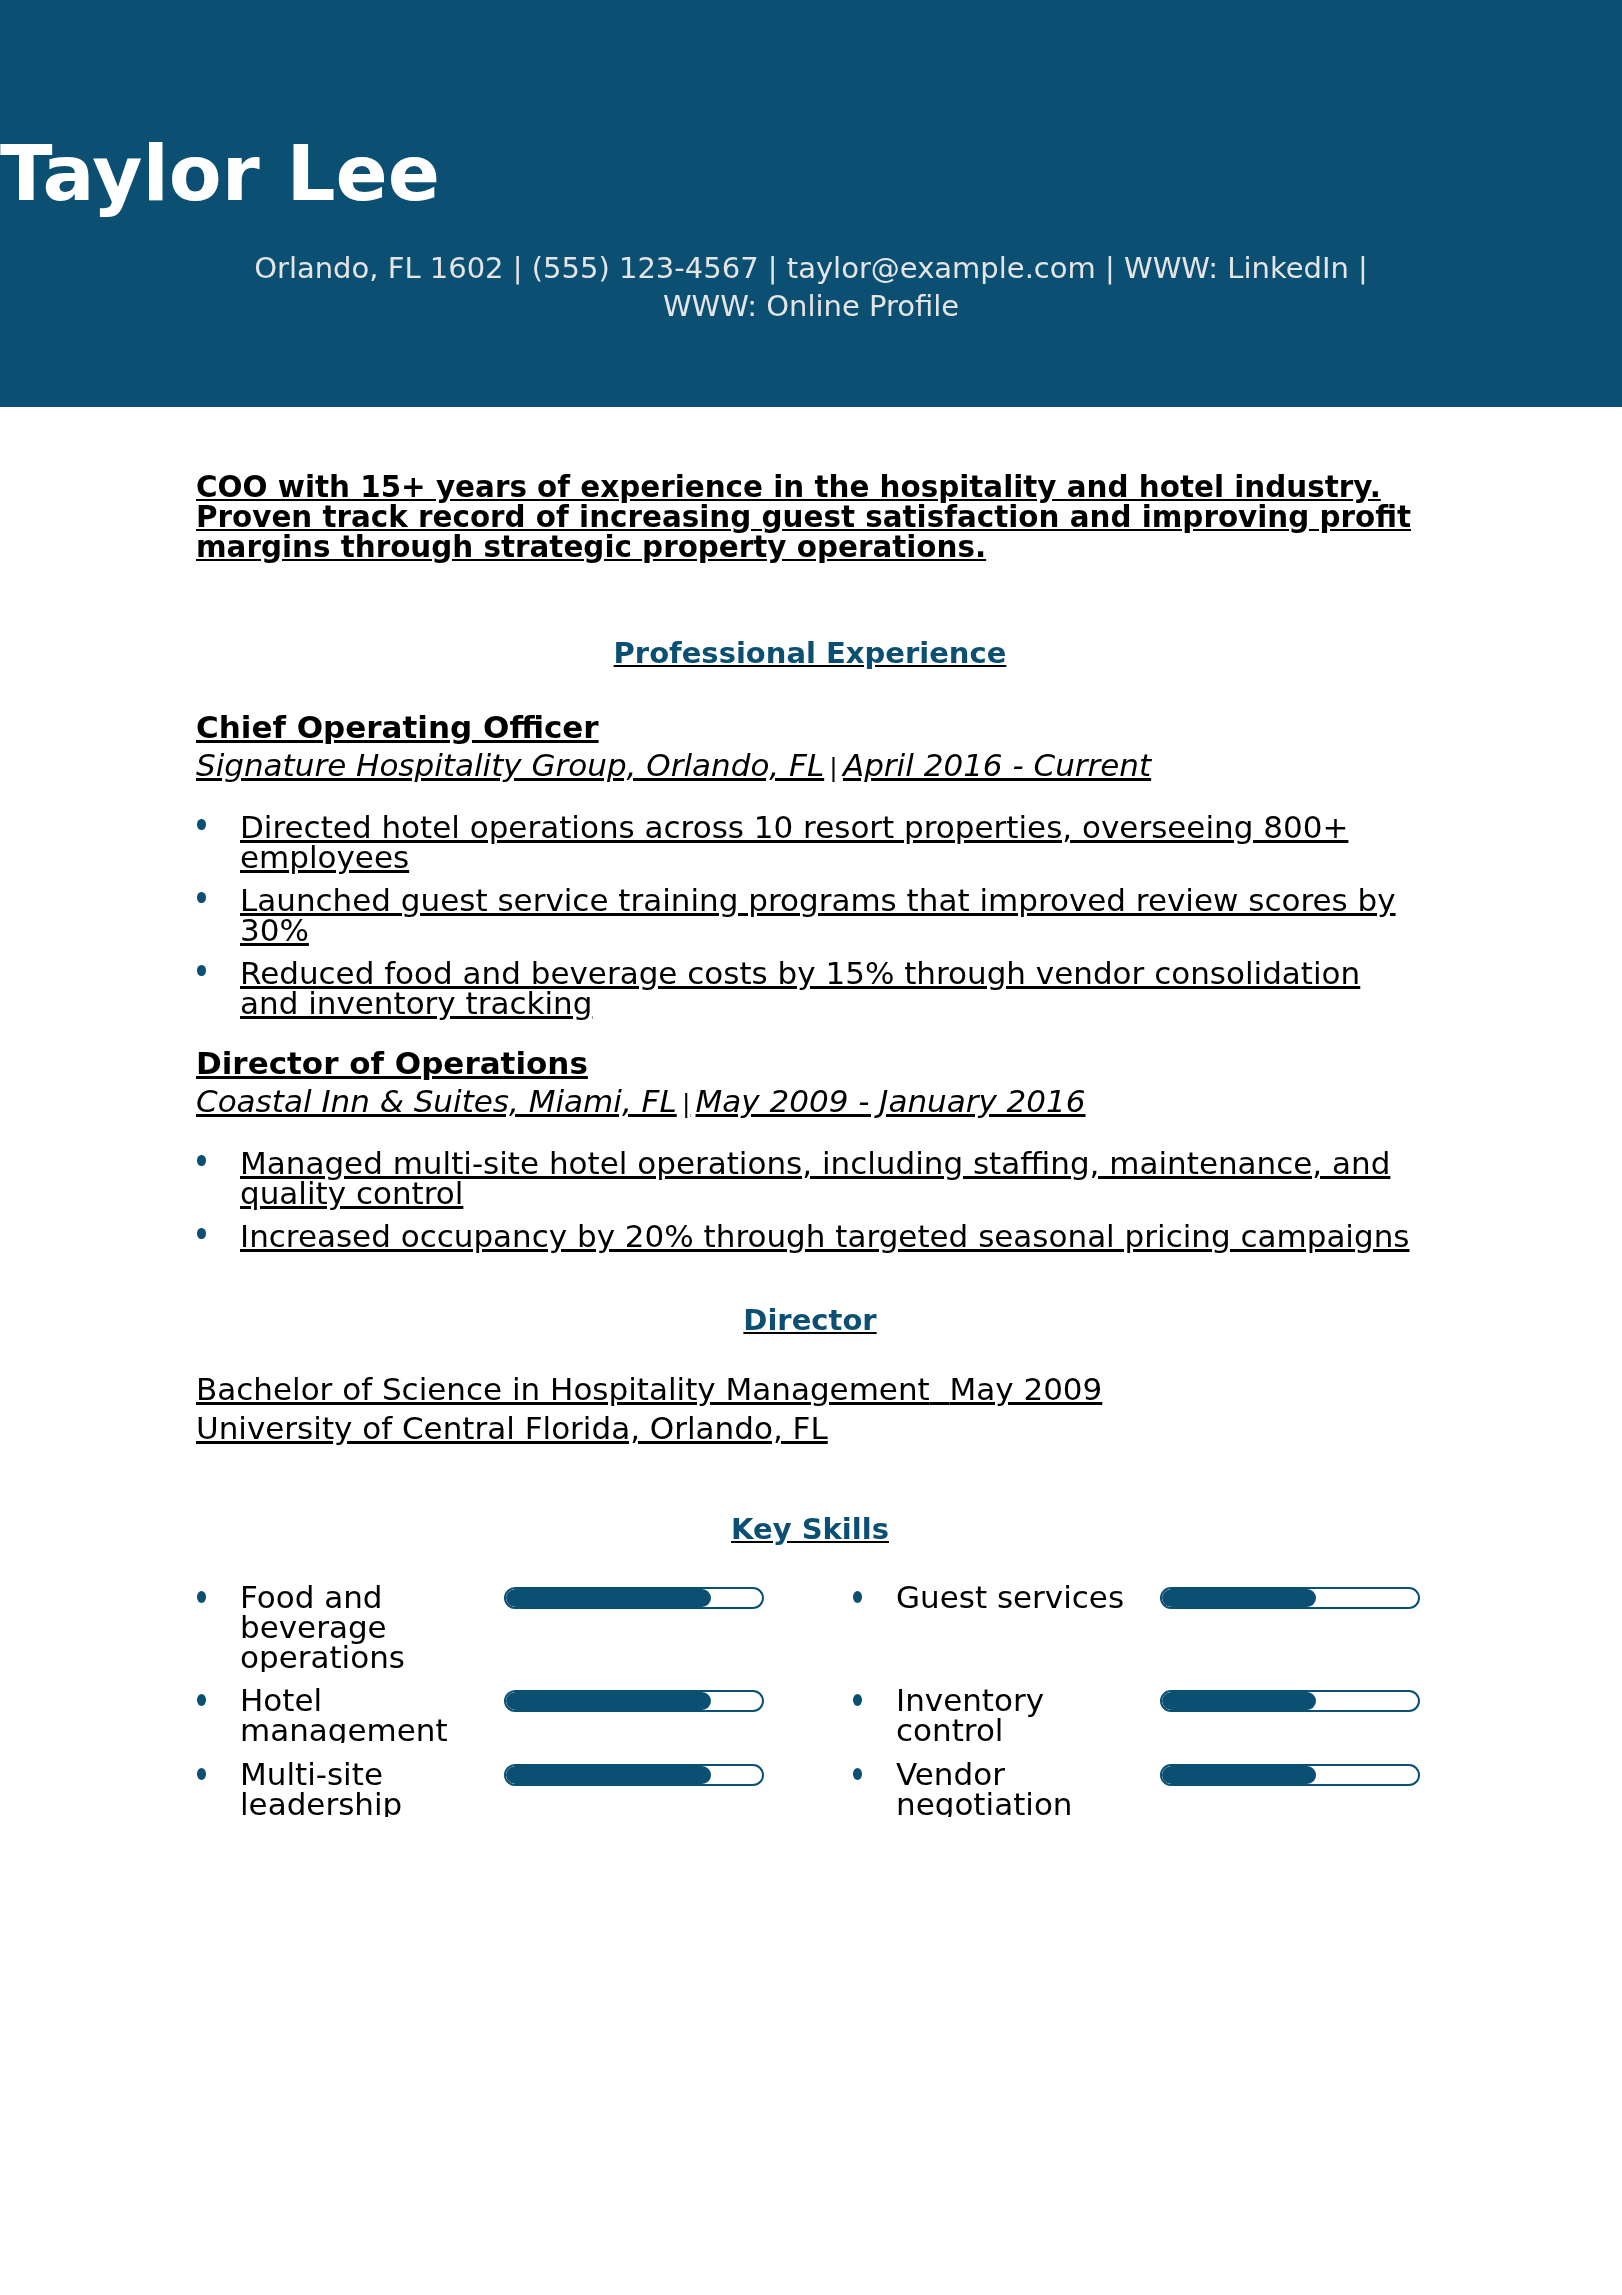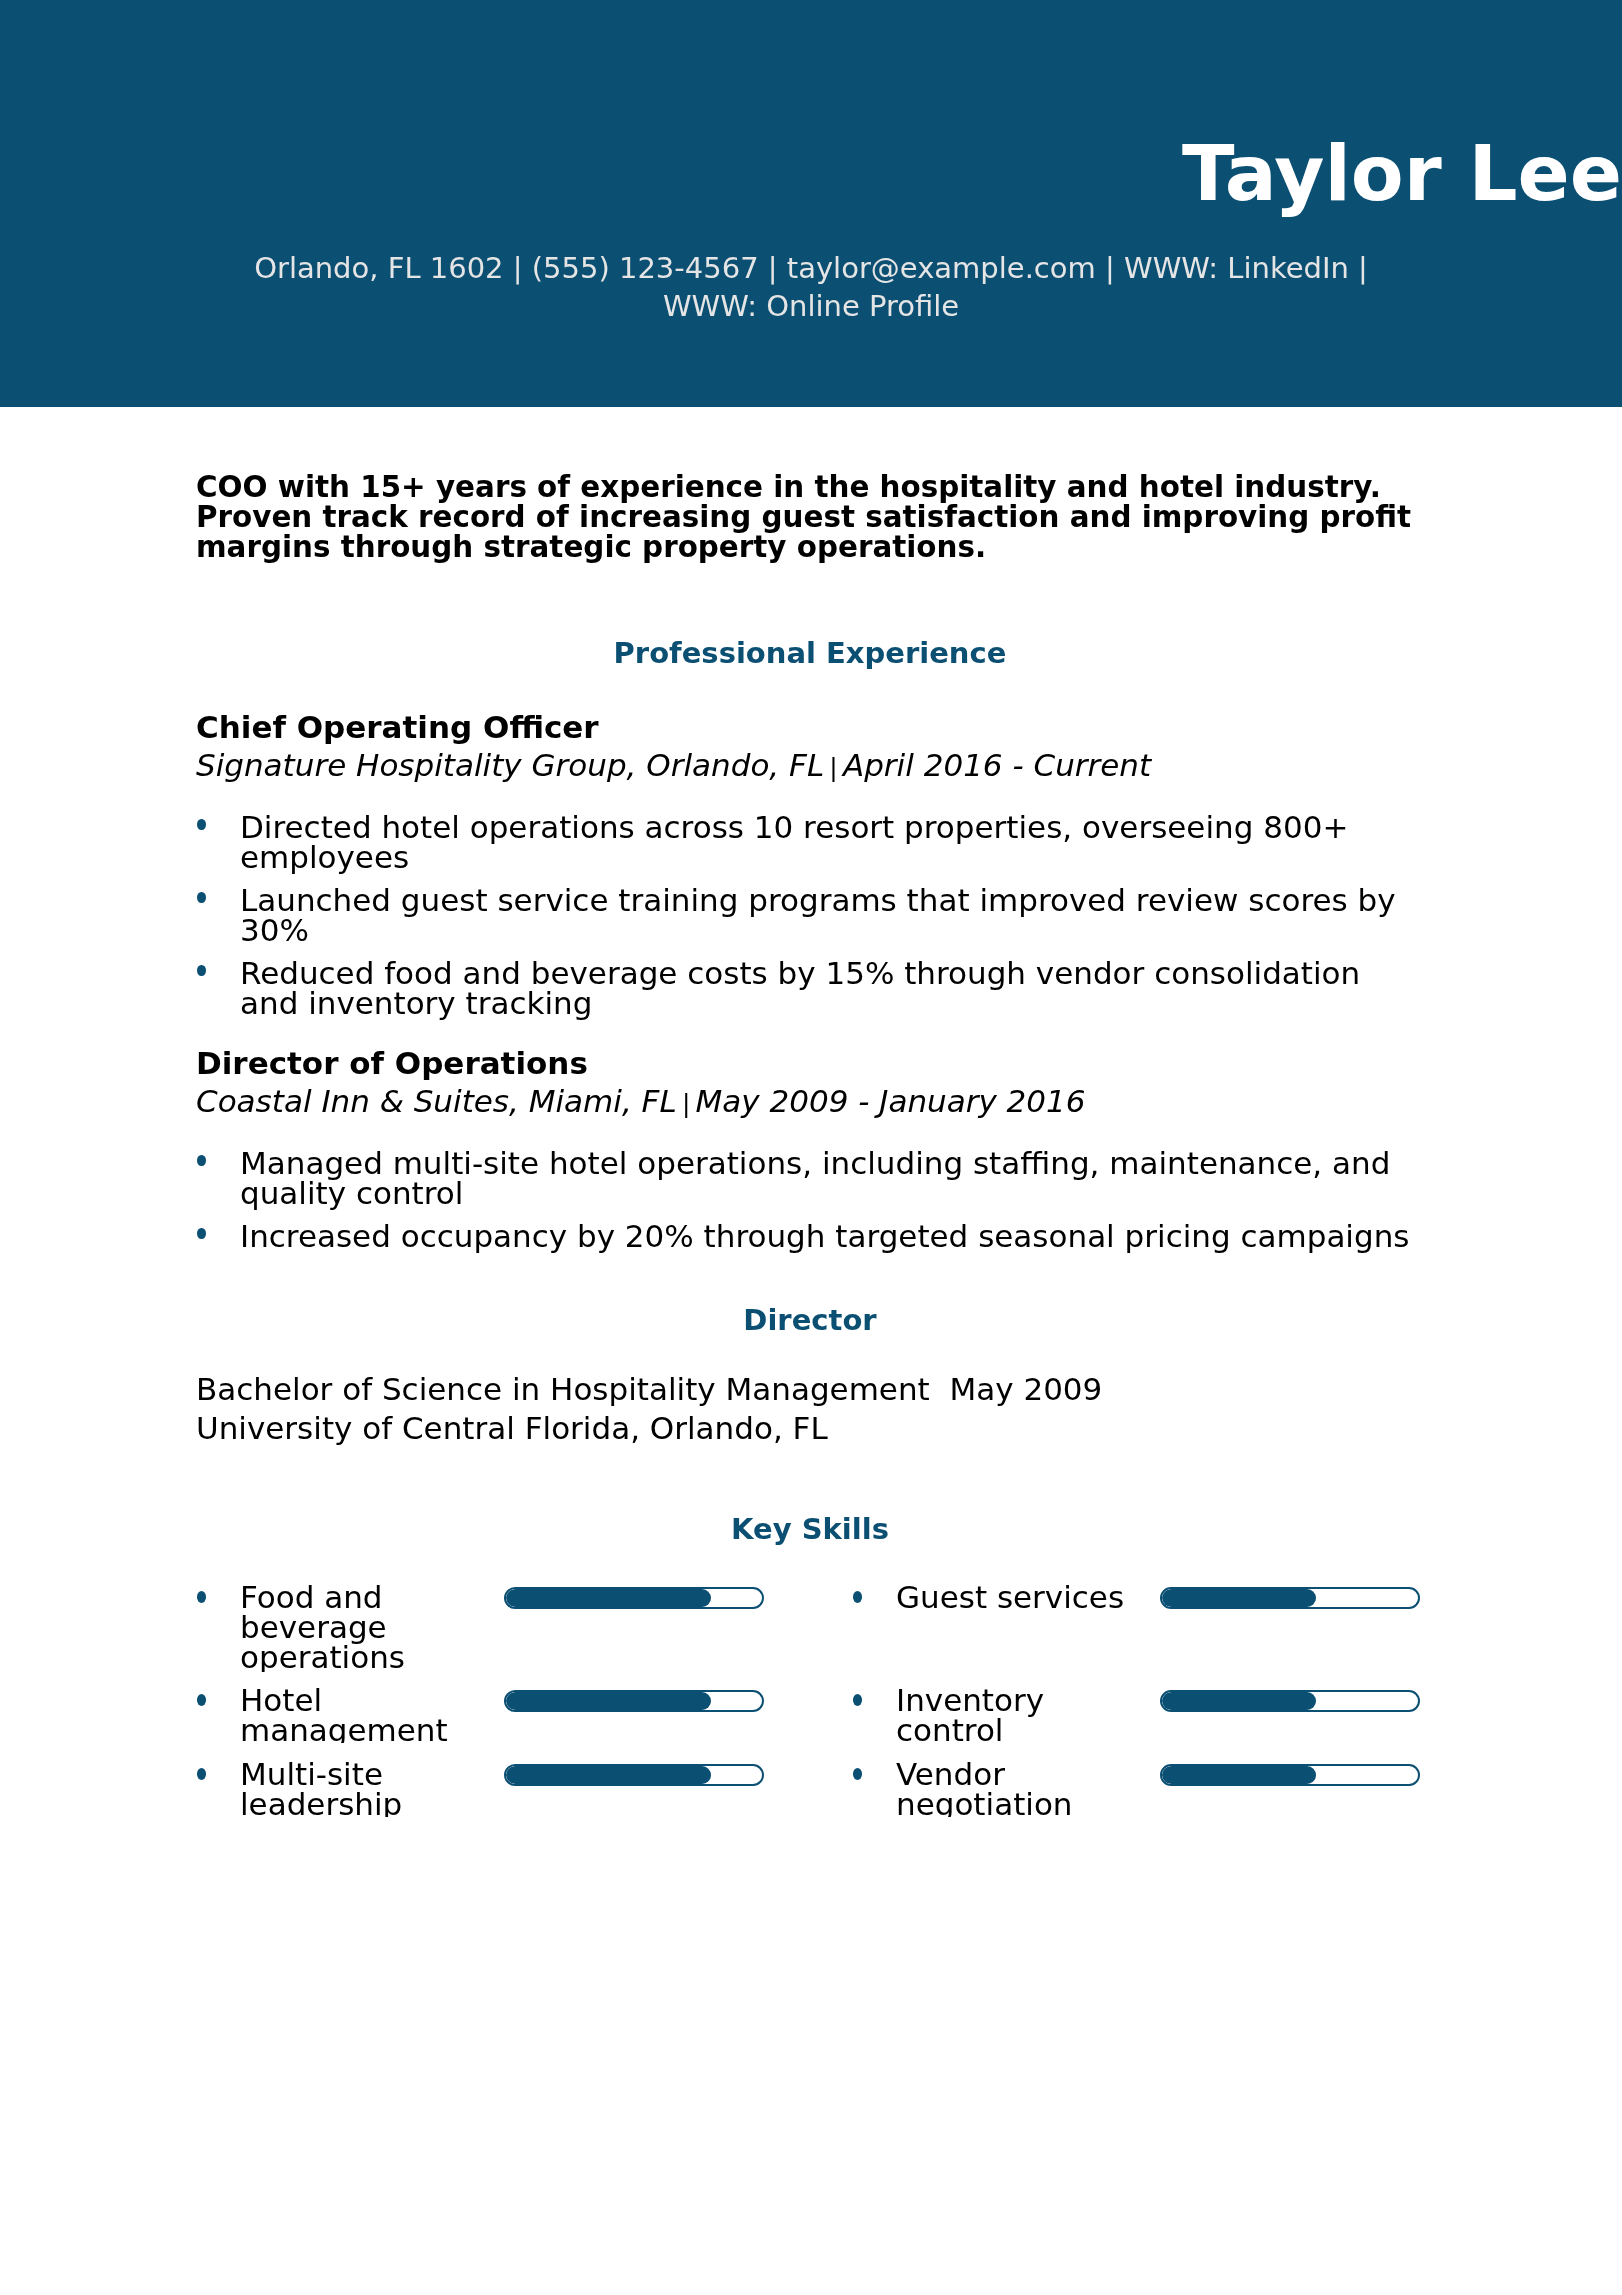--- a/index.html
+++ b/index.html
@@ -1,23 +1,23 @@
 <!DOCTYPE html>
 <html style="font-size:10.5px"><head>
 <meta charset="utf-8">
 <style>
   html, body { margin:0; padding:0; background:#ffffff; }
   body { width:1622px; height:2295px; position:relative; overflow:hidden;
          font-family:"DejaVu Sans", sans-serif; color:#000; }
   .header { position:absolute; left:0; top:0; width:1622px; height:407px; background:#0b4f73; }
-  .name { position:absolute; left:0; width:1622px; top:131px; text-align:right;
+  .name { position:absolute; left:0; width:1622px; top:131px; text-align:left;
           color:#fff; font-weight:bold; font-size:77px; line-height:85px; }
   .contact { position:absolute; left:0; width:1622px; top:249px; text-align:center;
              color:#e5e5e5; font-size:29px; line-height:38px; }
-  .content { position:absolute; left:196px; top:472px; width:1228px; }
+  .content { position:absolute; left:196px; top:472px; width:1228px;text-decoration:underline; }
   .summary { font-weight:bold; font-size:29.4px; line-height:30px; margin:0; }
   .section-title { color:#0b4f73; font-weight:bold; font-size:29px; text-align:center;
                    line-height:47px; margin:0; }
   .sec-exp { margin-top:68px; }
   .job { margin-top:0; }
   .job-title { font-weight:bold; font-size:31px; line-height:38px; margin-top:0; }
   .job-meta { font-style:italic; font-size:31px; line-height:38px; }
   .job-meta .sep { font-style:normal; font-size:25px; padding:0 5.2px; }
   ul.bullets { list-style:none; margin:25px 0 0 0; padding:0; }
   ul.bullets li { position:relative; padding-left:44px; font-size:31px; line-height:30px; margin-bottom:13px; }

